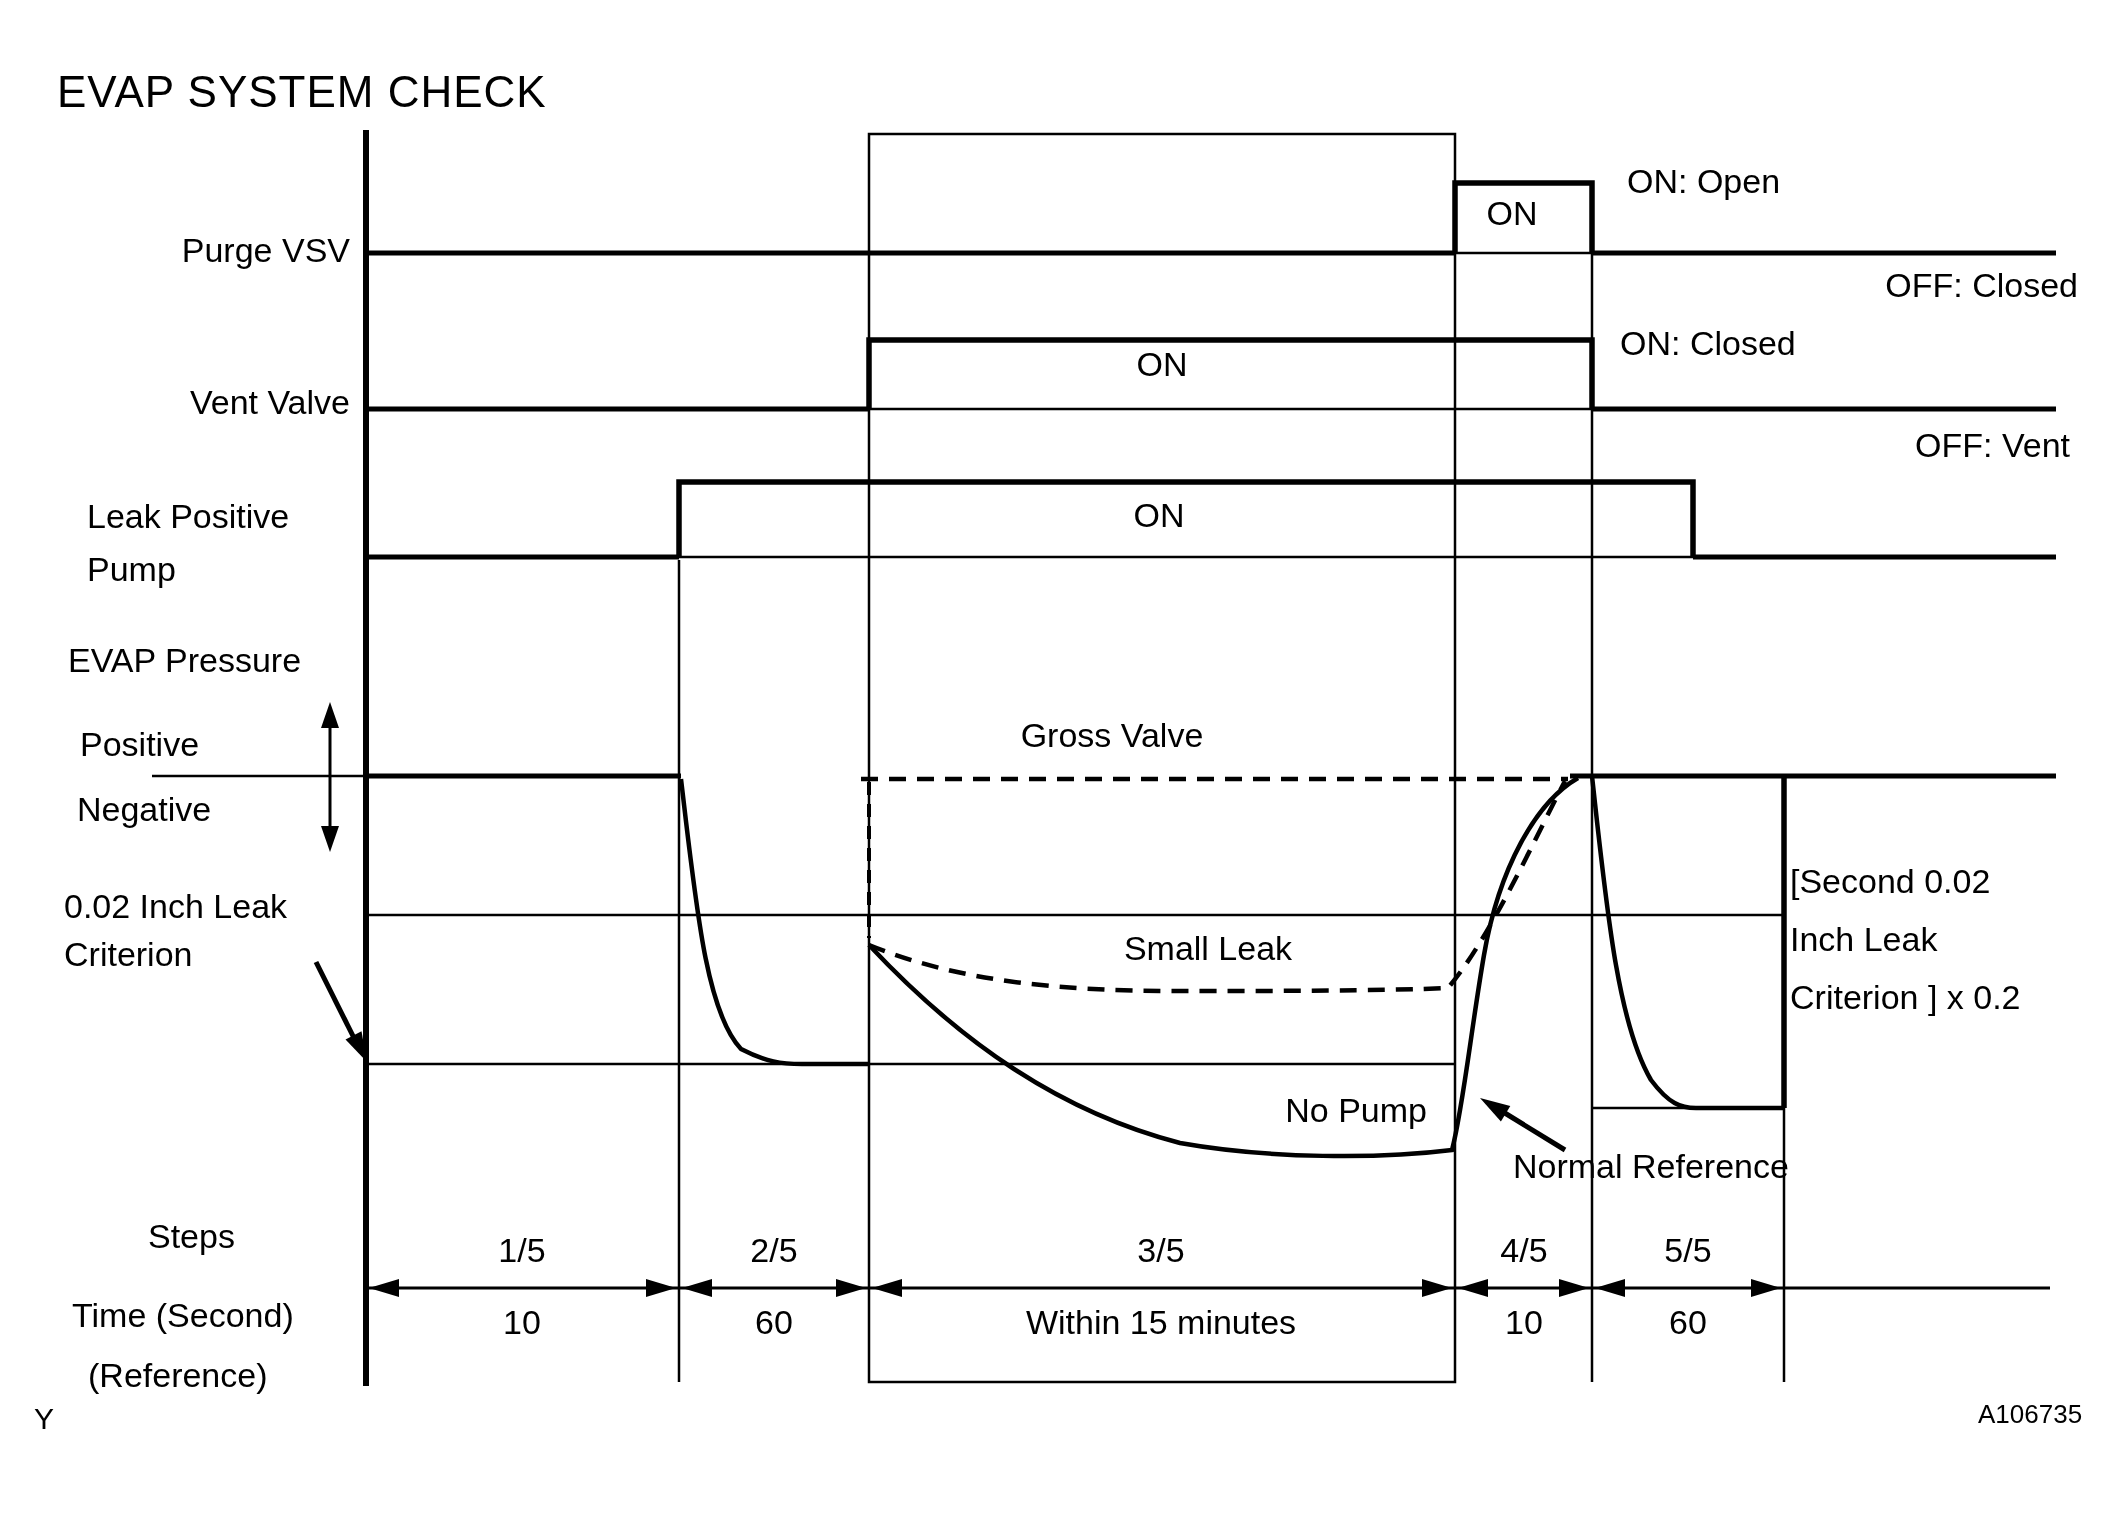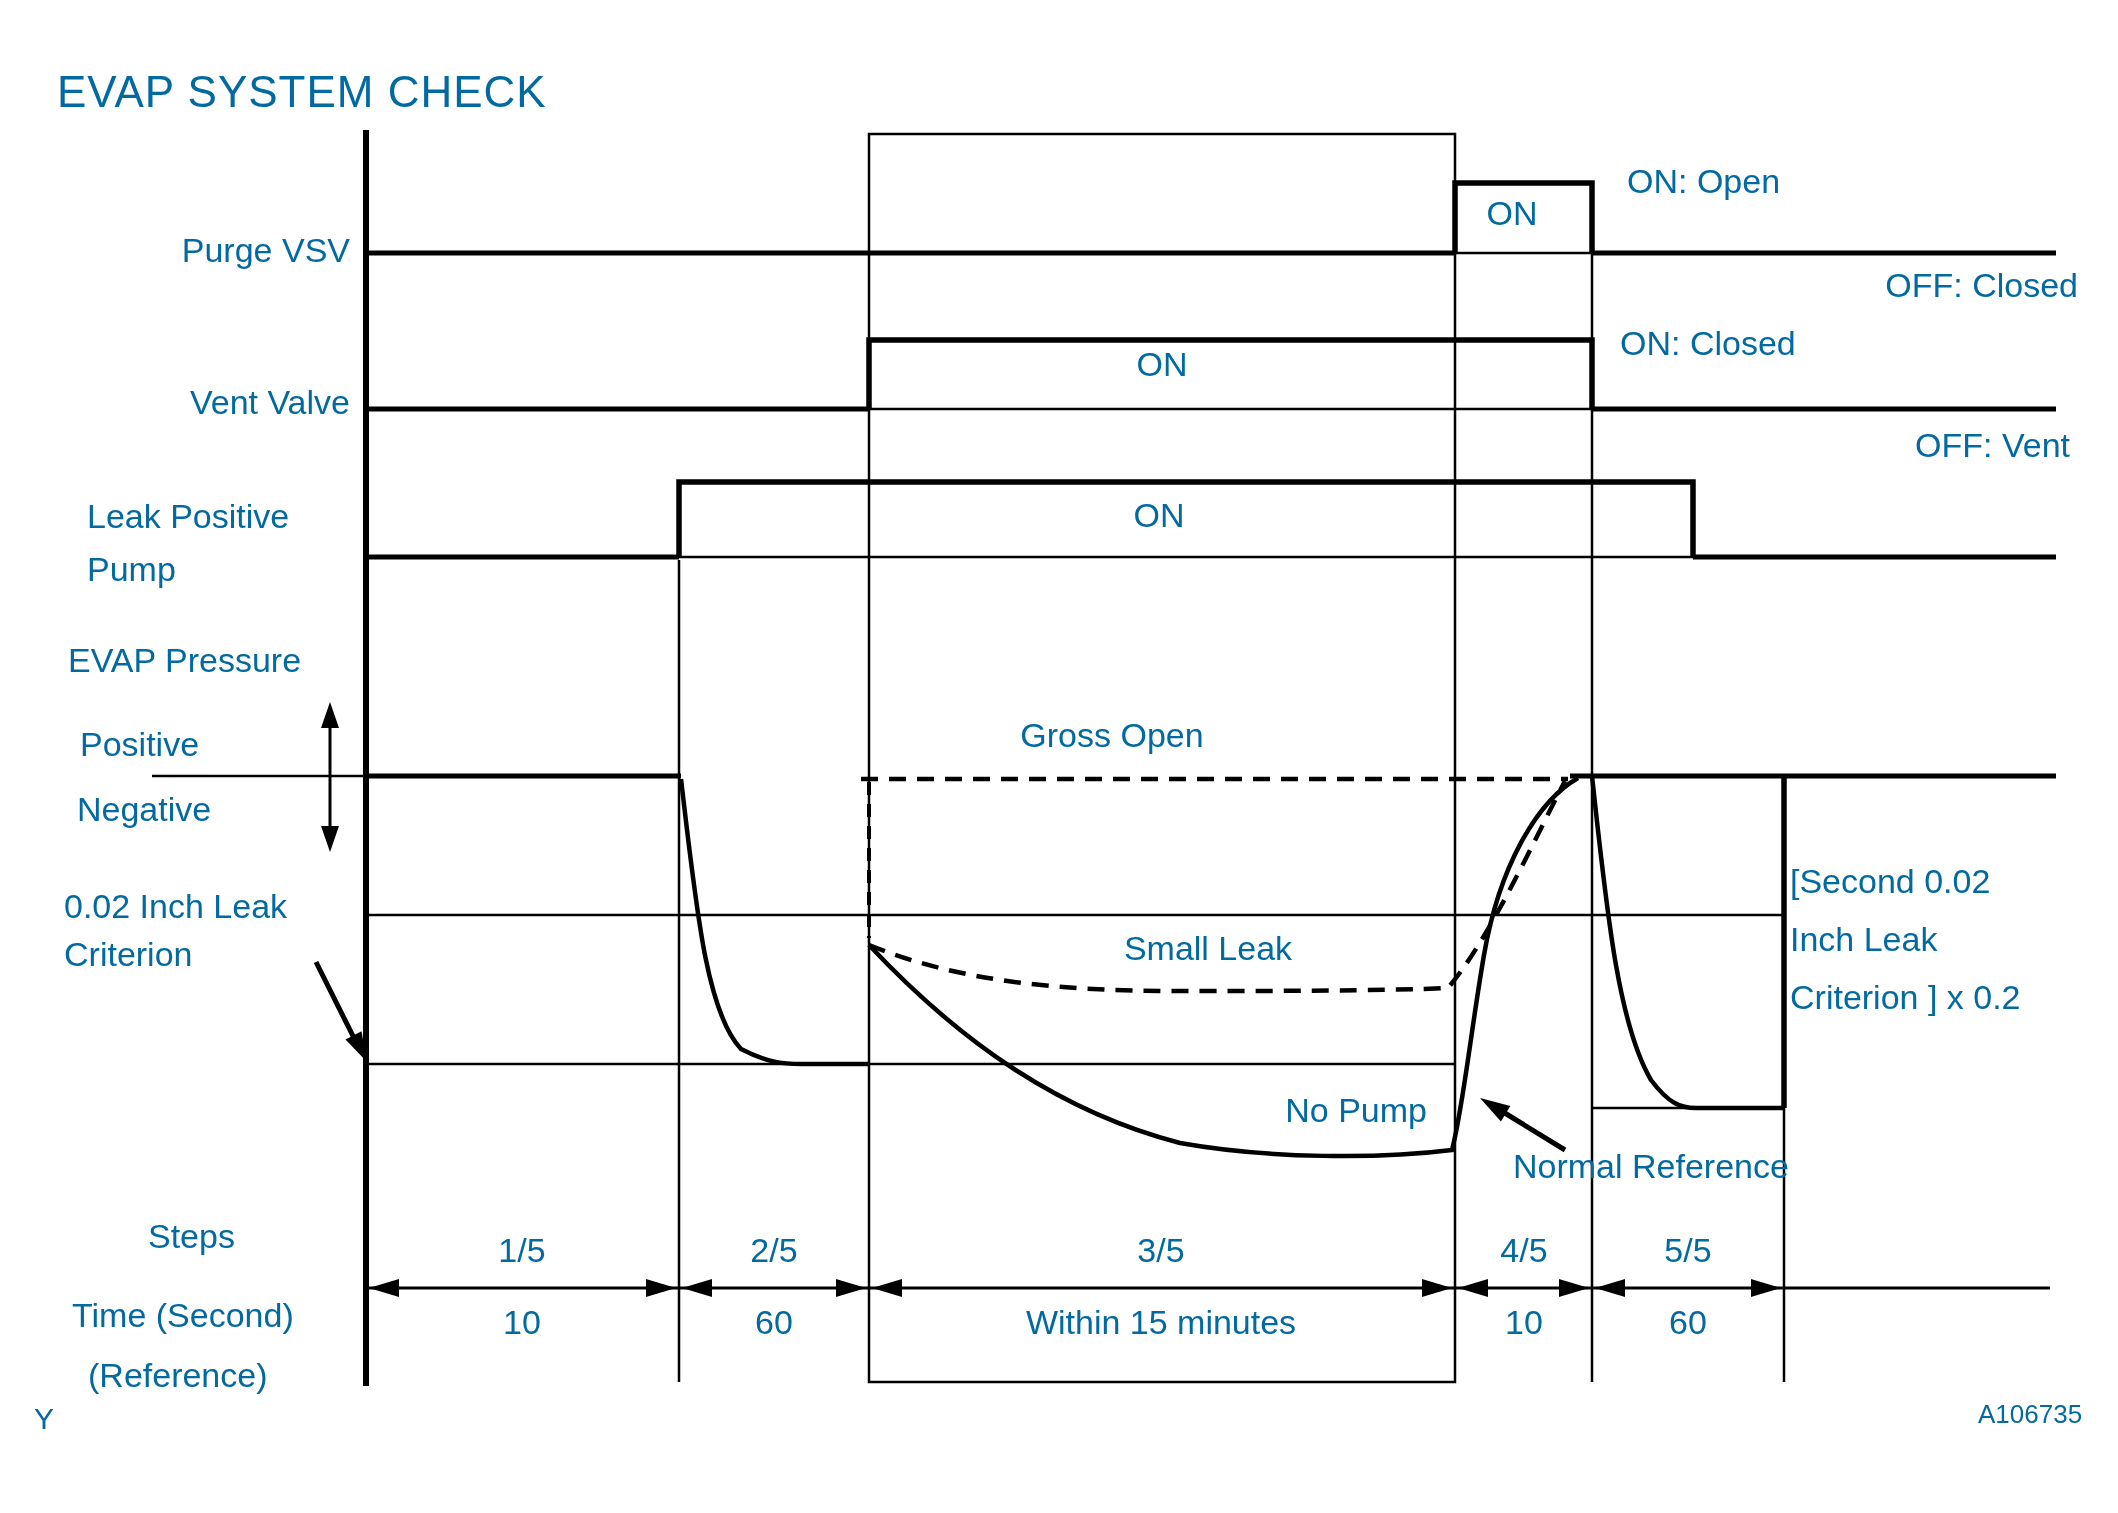--- a/index.html
+++ b/index.html
@@ -1,18 +1,18 @@
 <!DOCTYPE html>
 <html><head>
 <meta charset="utf-8">
 <style>
   html,body{margin:0;padding:0;background:#ffffff;}
   .canvas{position:relative;width:2118px;height:1513px;background:#ffffff;overflow:hidden;
           font-family:"Liberation Sans", sans-serif;color:#000;}
-  .lbl{position:absolute;white-space:nowrap;font-size:34px;line-height:1.1;color:#0369a1;}
+  .lbl{position:absolute;white-space:nowrap;font-size:34px;line-height:1.1;color:#000000;}
   .lbl.title{font-size:44px;letter-spacing:1px;}
   .lbl.cc{transform:translateX(-50%);}
   .lbl.rr{transform:translateX(-100%);}
   .lbl.small{font-size:26px;}
   .lbl.block{line-height:58px;}
   svg{position:absolute;left:0;top:0;}
 </style>
 </head>
 <body>
 
@@ -109,21 +109,21 @@
   <div class="lbl rr" style="left:2078px;top:267px;">OFF: Closed</div>
   <div class="lbl" style="left:1620px;top:325px;">ON: Closed</div>
   <div class="lbl rr" style="left:2070px;top:427px;">OFF: Vent</div>
 
   <div class="lbl block" style="left:1790px;top:852px;">
     <div>[Second 0.02</div>
     <div>Inch Leak</div>
     <div>Criterion ] x 0.2</div>
   </div>
 
-  <div class="lbl cc" style="left:1112px;top:717px;">Gross Open</div>
+  <div class="lbl cc" style="left:1112px;top:717px;">Gross Valve</div>
   <div class="lbl cc" style="left:1208px;top:930px;">Small Leak</div>
   <div class="lbl rr" style="left:1427px;top:1092px;">No Pump</div>
   <div class="lbl" style="left:1513px;top:1148px;">Normal Reference</div>
 
   <div class="lbl" style="left:148px;top:1218px;">Steps</div>
   <div class="lbl" style="left:72px;top:1297px;">Time (Second)</div>
   <div class="lbl" style="left:88px;top:1357px;">(Reference)</div>
 
   <div class="lbl cc" style="left:522px;top:1232px;">1/5</div>
   <div class="lbl cc" style="left:774px;top:1232px;">2/5</div>

